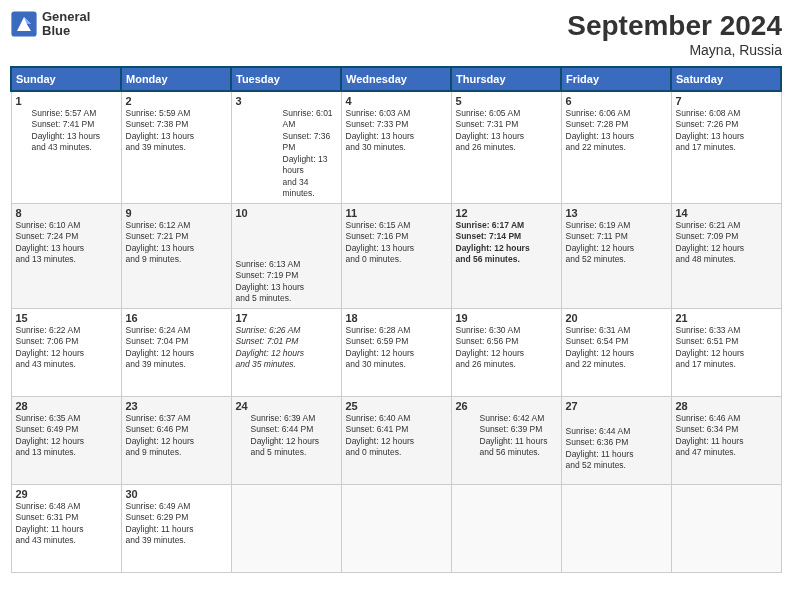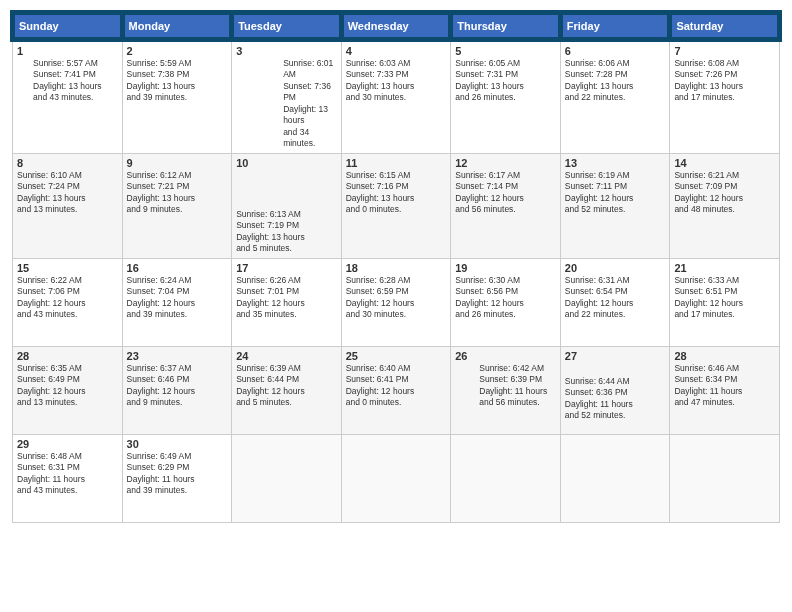--- a/index.html
+++ b/index.html
@@ -58,21 +58,21 @@
       border-collapse: collapse;
       table-layout: fixed;
     }
     .calendar th {
       background: #3a6bbf;
       color: #fff;
       font-size: 11px;
       font-weight: bold;
       padding: 5px 4px;
       text-align: left;
-      border: 5px solid #0c4a6e;
+      border: 2px solid #0c4a6e;
     }
     .calendar td {
       border: 1px solid #ccc;
       vertical-align: top;
       padding: 3px 4px;
       font-size: 9px;
       color: #333;
       height: 88px;
       background: #fff;
     }
@@ -90,20 +90,37 @@
       color: #333;
     }
     .empty-cell {
       background: #f9f9f9 !important;
     }
   </style>
 </head>
 <body>
 
 <div class="page">
+  <div class="header">
+    <div class="logo">
+      <svg class="logo-icon" viewBox="0 0 40 40">
+        <rect x="2" y="2" width="36" height="36" rx="4" fill="#3a6bbf"></rect>
+        <polygon points="10,30 20,10 30,20 24,20 30,30" fill="white"></polygon>
+        <polygon points="20,10 30,20 24,20" fill="#7aafff"></polygon>
+      </svg>
+      <div class="logo-text">
+        <span>General</span>
+        <span>Blue</span>
+      </div>
+    </div>
+    <div class="title-block">
+      <h1>September 2024</h1>
+      <h2>Mayna, Russia</h2>
+    </div>
+  </div>
 
   <table class="calendar">
     <thead>
       <tr>
       <th>Sunday</th>
           <th>Monday</th>
           <th>Tuesday</th>
           <th>Wednesday</th>
           <th>Thursday</th>
           <th>Friday</th>
@@ -186,21 +203,21 @@
           </td>
           <td>
             <div class="day-number">11</div>
             <div class="day-info" style="white-space: pre-line;">Sunrise: 6:15 AM
 Sunset: 7:16 PM
 Daylight: 13 hours
 and 0 minutes.</div>
           </td>
           <td>
             <div class="day-number">12</div>
-            <div class="day-info" style="white-space: pre-line;">Sunrise: 6:17 AM
+            <div class="day-info" style="white-space: pre-line; font-weight: bold;">Sunrise: 6:17 AM
 Sunset: 7:14 PM
 Daylight: 12 hours
 and 56 minutes.</div>
           </td>
           <td>
             <div class="day-number">13</div>
             <div class="day-info" style="white-space: pre-line;">Sunrise: 6:19 AM
 Sunset: 7:11 PM
 Daylight: 12 hours
 and 52 minutes.</div>
@@ -223,21 +240,21 @@
           </td>
           <td>
             <div class="day-number">16</div>
             <div class="day-info" style="white-space: pre-line;">Sunrise: 6:24 AM
 Sunset: 7:04 PM
 Daylight: 12 hours
 and 39 minutes.</div>
           </td>
           <td>
             <div class="day-number">17</div>
-            <div class="day-info" style="white-space: pre-line;">Sunrise: 6:26 AM
+            <div class="day-info" style="white-space: pre-line; font-style: italic;">Sunrise: 6:26 AM
 Sunset: 7:01 PM
 Daylight: 12 hours
 and 35 minutes.</div>
           </td>
           <td>
             <div class="day-number">18</div>
             <div class="day-info" style="white-space: pre-line;">Sunrise: 6:28 AM
 Sunset: 6:59 PM
 Daylight: 12 hours
 and 30 minutes.</div>
@@ -274,21 +291,21 @@
           </td>
           <td>
             <div class="day-number">23</div>
             <div class="day-info" style="white-space: pre-line;">Sunrise: 6:37 AM
 Sunset: 6:46 PM
 Daylight: 12 hours
 and 9 minutes.</div>
           </td>
           <td>
             <div class="day-number">24</div>
-            <div class="day-info" style="white-space: pre-line;">Sunrise: 6:39 AM
+            <div class="day-info" style="white-space: pre-line; margin-left: 15px;">Sunrise: 6:39 AM
 Sunset: 6:44 PM
 Daylight: 12 hours
 and 5 minutes.</div>
           </td>
           <td>
             <div class="day-number">25</div>
             <div class="day-info" style="white-space: pre-line;">Sunrise: 6:40 AM
 Sunset: 6:41 PM
 Daylight: 12 hours
 and 0 minutes.</div>

